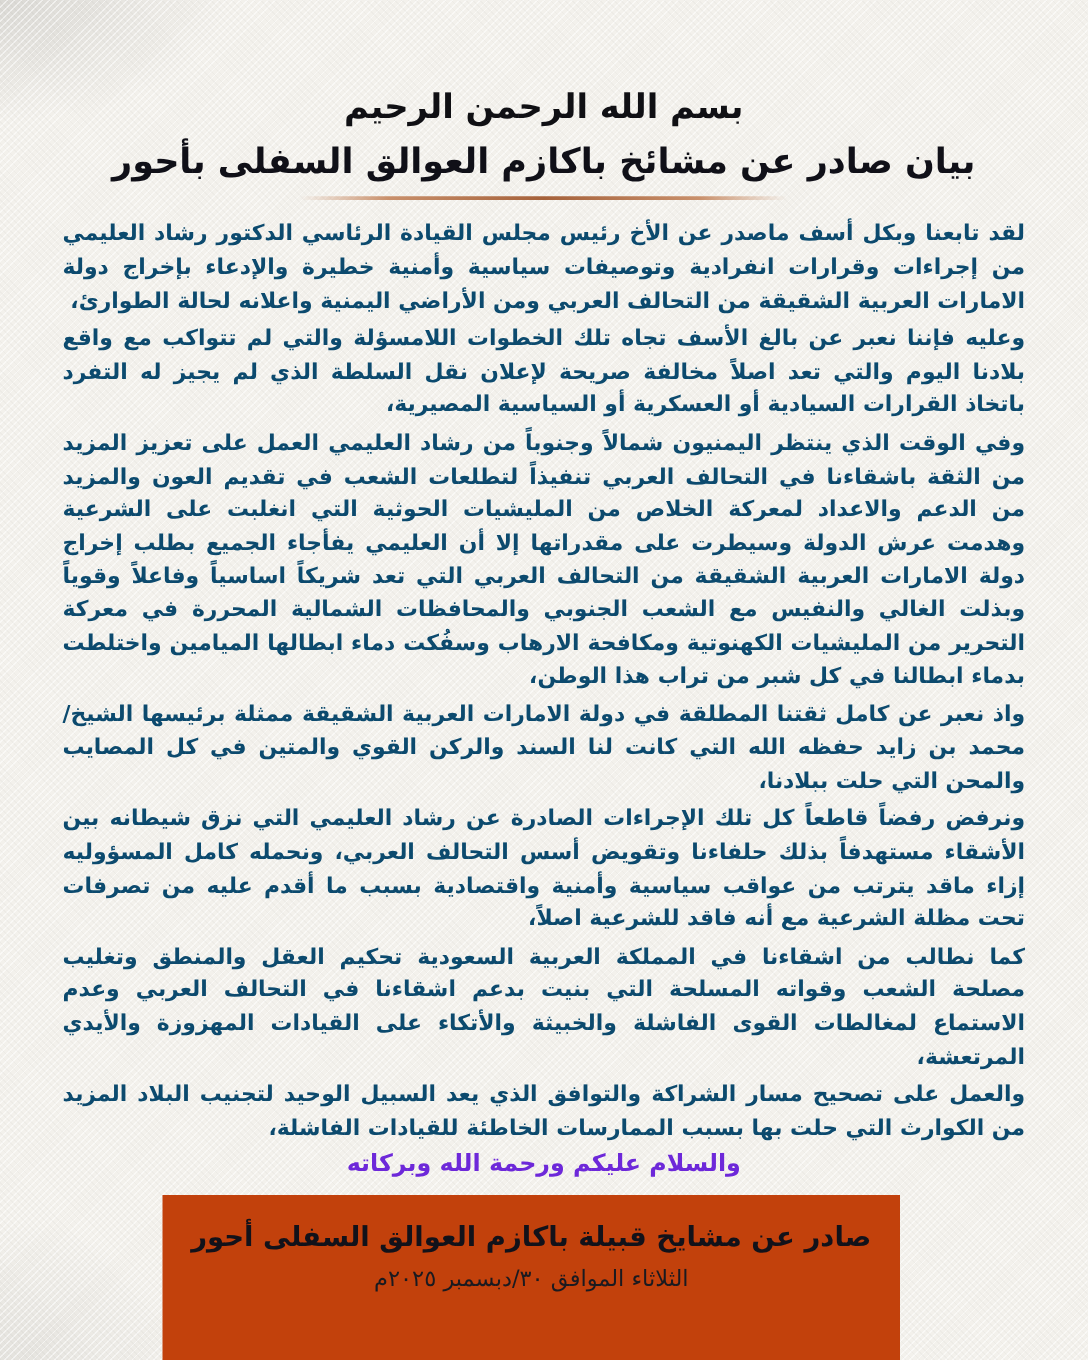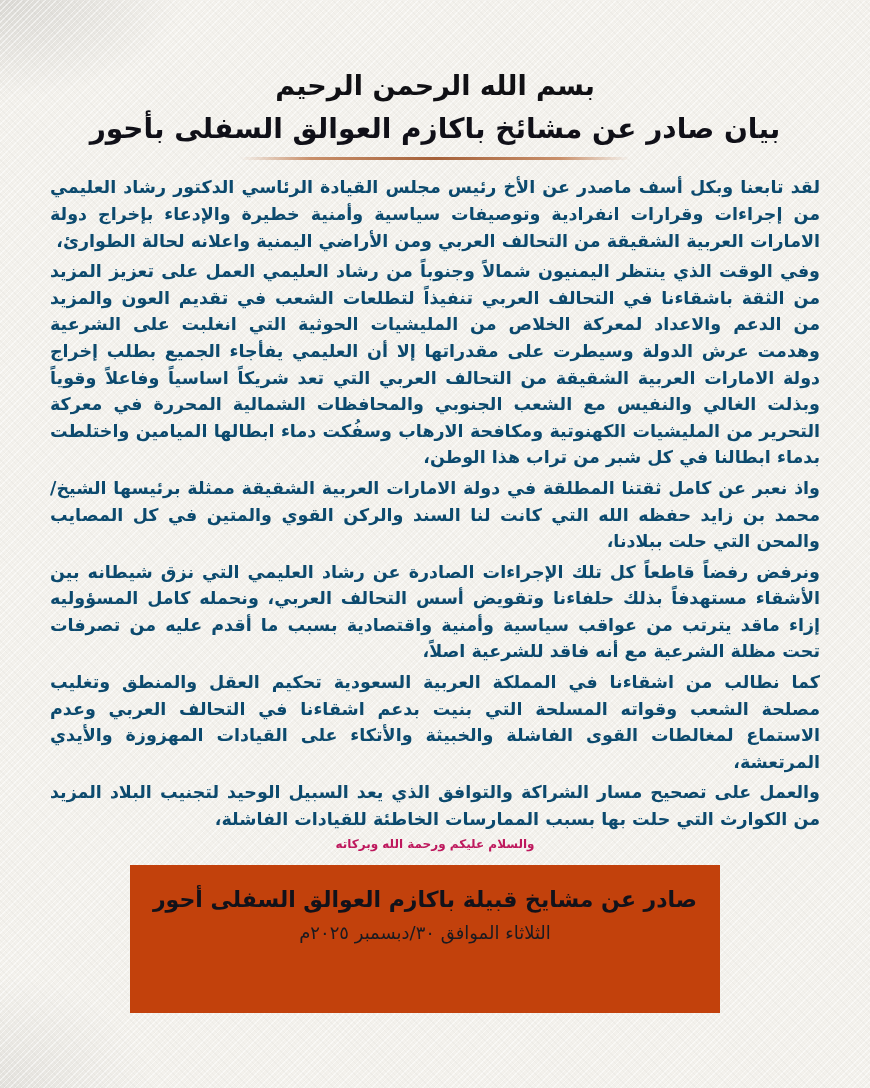--- a/index.html
+++ b/index.html
@@ -56,24 +56,24 @@
     margin: 0 0 4px 0;
     font-size: 17.5px;
     font-weight: 700;
     line-height: 1.52;
     text-align: justify;
     text-justify: inter-word;
     color: #0c4a6e;
   }
   .closing {
     text-align: center;
-    font-size: 12px;
+    font-size: 19px;
     font-weight: 700;
     margin: 2px 0 14px 0;
-    color: #be185d;
+    color: #6d28d9;
   }
   .footer-box {
     width: 550px;
     margin: 0 auto;
     position: relative;
     right: 10px;
     background: #c2410c;
     padding: 22px 20px 70px 20px;
     text-align: center;
   }
@@ -96,20 +96,21 @@
 <div class="page">
 
   <div class="basmala">بسم الله الرحمن الرحيم</div>
 
   <h1 class="doc-title">بيان صادر عن مشائخ باكازم العوالق السفلى بأحور</h1>
 
   <div class="divider"></div>
 
   <div class="body-text">
     <p>لقد تابعنا وبكل أسف ماصدر عن الأخ رئيس مجلس القيادة الرئاسي الدكتور رشاد العليمي من إجراءات وقرارات انفرادية وتوصيفات سياسية وأمنية خطيرة والإدعاء بإخراج دولة الامارات العربية الشقيقة من التحالف العربي ومن الأراضي اليمنية واعلانه لحالة الطوارئ،</p>
+    <p>وعليه فإننا نعبر عن بالغ الأسف تجاه تلك الخطوات اللامسؤلة والتي لم تتواكب مع واقع بلادنا اليوم والتي تعد اصلاً مخالفة صريحة لإعلان نقل السلطة الذي لم يجيز له التفرد باتخاذ القرارات السيادية أو العسكرية أو السياسية المصيرية،</p>
     <p>وفي الوقت الذي ينتظر اليمنيون شمالاً وجنوباً من رشاد العليمي العمل على تعزيز المزيد من الثقة باشقاءنا في التحالف العربي تنفيذاً لتطلعات الشعب في تقديم العون والمزيد من الدعم والاعداد لمعركة الخلاص من المليشيات الحوثية التي انغلبت على الشرعية وهدمت عرش الدولة وسيطرت على مقدراتها إلا أن العليمي يفأجاء الجميع بطلب إخراج دولة الامارات العربية الشقيقة من التحالف العربي التي تعد شريكاً اساسياً وفاعلاً وقوياً وبذلت الغالي والنفيس مع الشعب الجنوبي والمحافظات الشمالية المحررة في معركة التحرير من المليشيات الكهنوتية ومكافحة الارهاب وسفُكت دماء ابطالها الميامين واختلطت بدماء ابطالنا في كل شبر من تراب هذا الوطن،</p>
     <p>واذ نعبر عن كامل ثقتنا المطلقة في دولة الامارات العربية الشقيقة ممثلة برئيسها الشيخ/محمد بن زايد حفظه الله التي كانت لنا السند والركن القوي والمتين في كل المصايب والمحن التي حلت ببلادنا،</p>
     <p>ونرفض رفضاً قاطعاً كل تلك الإجراءات الصادرة عن رشاد العليمي التي نزق شيطانه بين الأشقاء مستهدفاً بذلك حلفاءنا وتقويض أسس التحالف العربي، ونحمله كامل المسؤوليه إزاء ماقد يترتب من عواقب سياسية وأمنية واقتصادية بسبب ما أقدم عليه من تصرفات تحت مظلة الشرعية مع أنه فاقد للشرعية اصلاً،</p>
     <p>كما نطالب من اشقاءنا في المملكة العربية السعودية تحكيم العقل والمنطق وتغليب مصلحة الشعب وقواته المسلحة التي بنيت بدعم اشقاءنا في التحالف العربي وعدم الاستماع لمغالطات القوى الفاشلة والخبيثة والأتكاء على القيادات المهزوزة والأيدي المرتعشة،</p>
     <p>والعمل على تصحيح مسار الشراكة والتوافق الذي يعد السبيل الوحيد لتجنيب البلاد المزيد من الكوارث التي حلت بها بسبب الممارسات الخاطئة للقيادات الفاشلة،</p>
   </div>
 
   <div class="closing">والسلام عليكم ورحمة الله وبركاته</div>
 
   <div class="footer-box">

